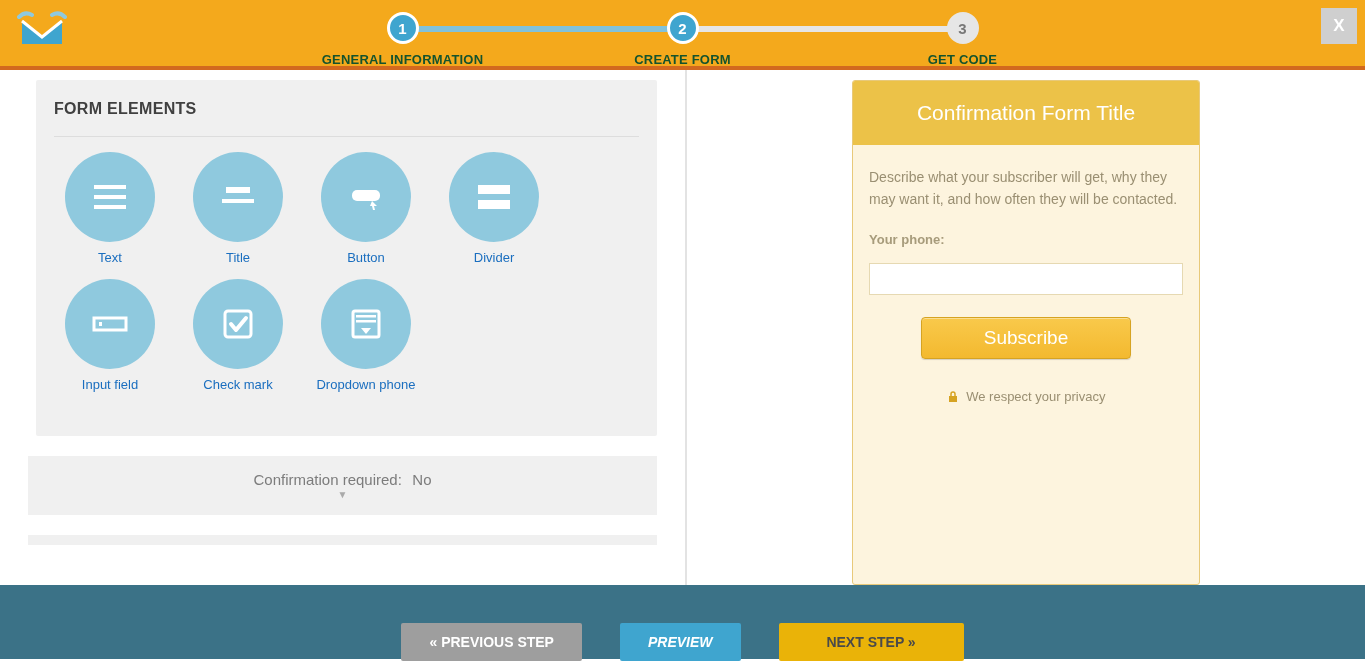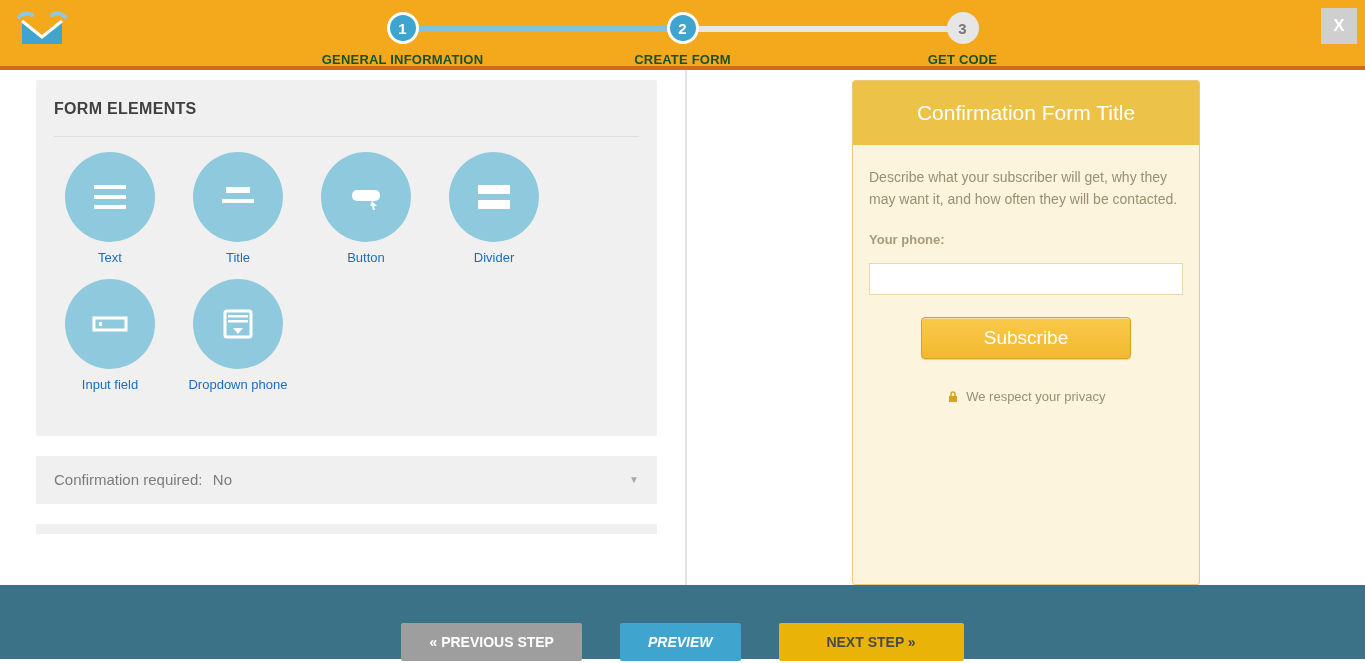--- a/index.html
+++ b/index.html
@@ -34,21 +34,21 @@
   .panel { background: #f0f0f0; border-radius: 2px; margin: 0 28px 20px 36px; }
   .panel-header { padding: 20px 18px 10px 18px; }
   .panel-title { color: #404040; font-weight: bold; font-size: 16px; letter-spacing: 0.3px; }
   .panel-divider { border: none; border-top: 1px solid #ddd; margin: 8px 18px 0 18px; }
 
   .elements-grid { display: flex; flex-wrap: wrap; padding: 15px 10px 30px 10px; gap: 0; }
   .element-item { width: 128px; display: flex; flex-direction: column; align-items: center; cursor: pointer; margin-bottom: 12px; }
   .element-icon { width: 90px; height: 90px; border-radius: 50%; background: #8fc9de; display: flex; align-items: center; justify-content: center; margin-bottom: 8px; }
   .element-label { color: #1a6ebf; font-size: 13px; text-align: center; line-height: 1.3; }
 
-  .config-panel { background: #f0f0f0; margin: 0 28px 20px 36px; padding: 15px 18px; display: flex; align-items: center; justify-content: space-between; }
+  .config-panel { background: #f0f0f0; margin: 0 28px 20px 28px; padding: 15px 18px; display: flex; align-items: center; justify-content: space-between; flex-direction: column; }
   .config-label { color: #7c7c7c; font-size: 15px; }
   .config-value { color: #7c7c7c; font-size: 15px; margin-left: 6px; }
   .config-chevron { color: #aaa; font-size: 10px; }
 
   
   .form-preview { width: 348px; border: 1px solid #e8c97a; border-radius: 3px; background: #fdf4de; overflow: hidden; }
   .form-title-bar { background: #ecc248; color: #fff; text-align: center; padding: 20px 10px; font-size: 21px; }
   .form-body { padding: 22px 16px 20px 16px; }
   .form-desc { color: #9a8f72; font-size: 14px; line-height: 1.55; margin-bottom: 22px; }
   .form-field-label { color: #a79b7b; font-size: 13px; font-weight: bold; margin-bottom: 16px; display: block; }
@@ -154,20 +154,29 @@
         <div class="element-item">
           <div class="element-icon">
             <svg width="44" height="44" viewBox="0 0 44 44">
               <rect x="6" y="16" width="32" height="12" fill="none" stroke="#fff" stroke-width="3"></rect>
               <rect x="11" y="20" width="3" height="4" fill="#fff"></rect>
             </svg>
           </div>
           <div class="element-label">Input field</div>
         </div>
 
+        <div class="element-item">
+          <div class="element-icon">
+            <svg width="44" height="44" viewBox="0 0 44 44">
+              <rect x="9" y="9" width="26" height="26" rx="3" fill="none" stroke="#fff" stroke-width="3"></rect>
+              <path d="M15 22 L20 28 L30 16" fill="none" stroke="#fff" stroke-width="4" stroke-linecap="round" stroke-linejoin="round"></path>
+            </svg>
+          </div>
+          <div class="element-label">Check mark</div>
+        </div>
 
 
         <div class="element-item">
           <div class="element-icon">
             <svg width="44" height="44" viewBox="0 0 44 44">
               <rect x="9" y="9" width="26" height="26" rx="2" fill="none" stroke="#fff" stroke-width="3"></rect>
               <rect x="12" y="13" width="20" height="2.5" fill="#fff"></rect>
               <rect x="12" y="18" width="20" height="2.5" fill="#fff"></rect>
               <path d="M17 26 L27 26 L22 32 Z" fill="#fff"></path>
             </svg>

